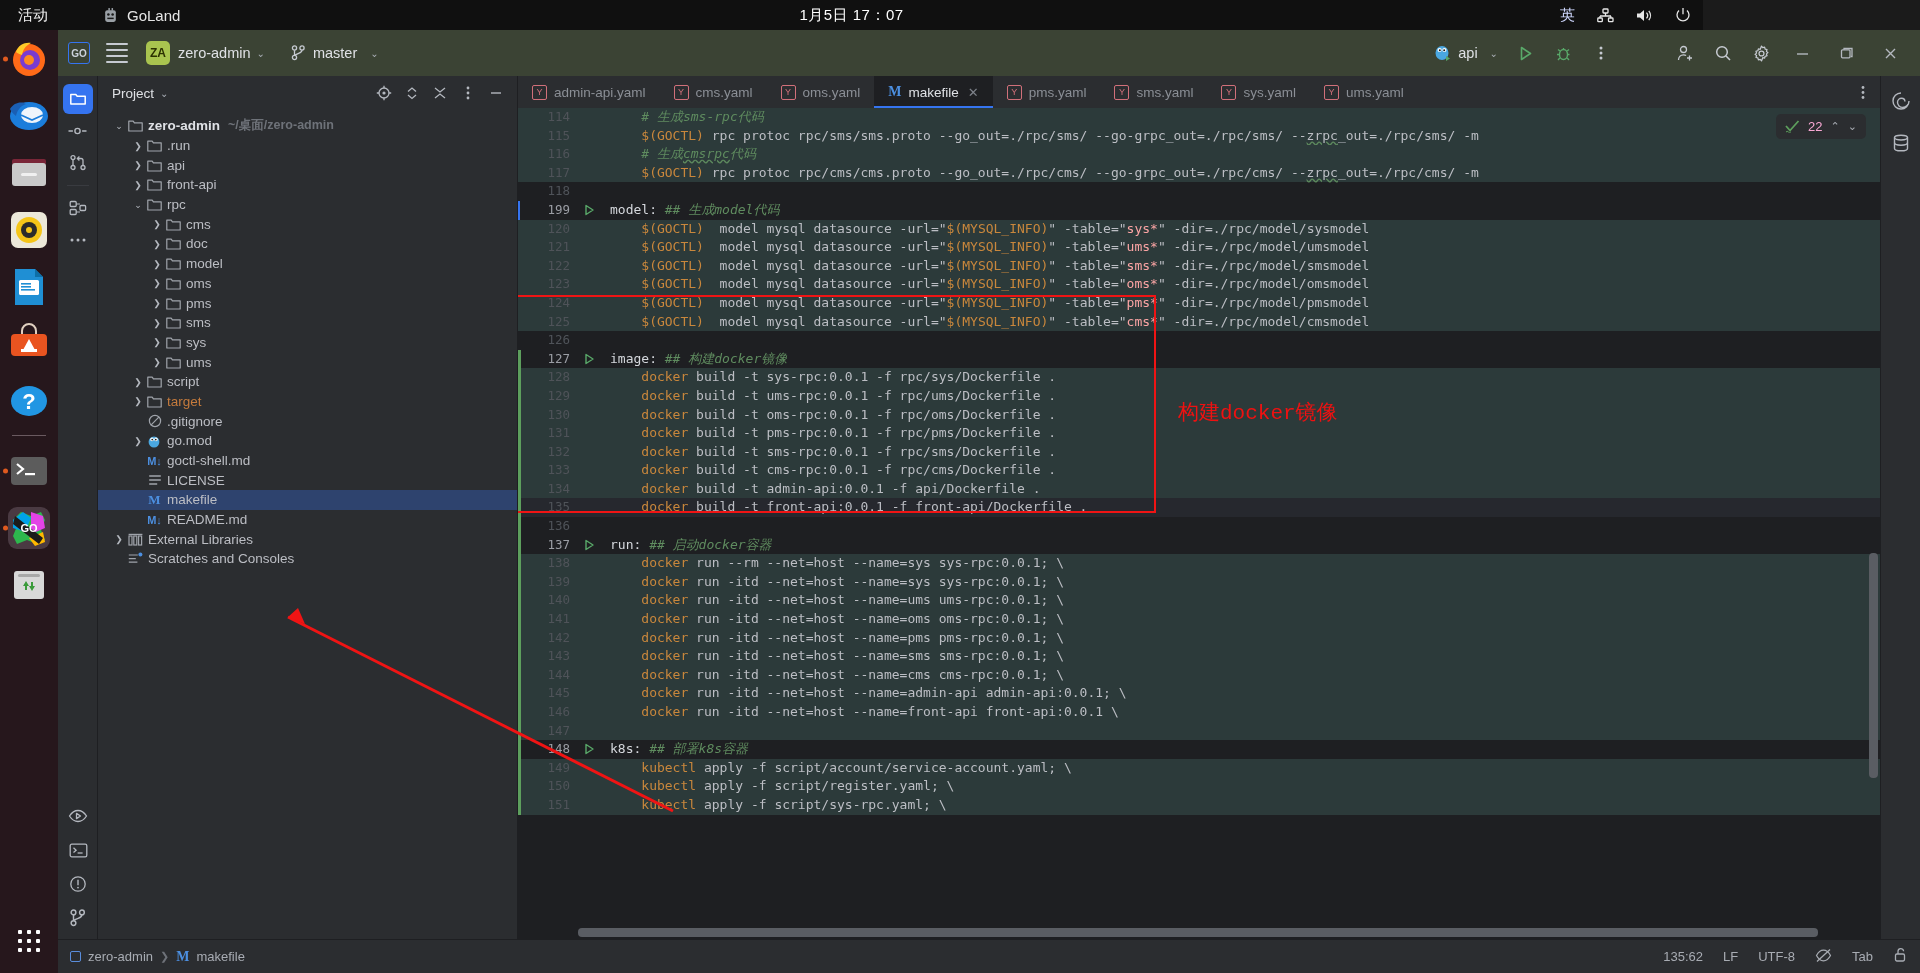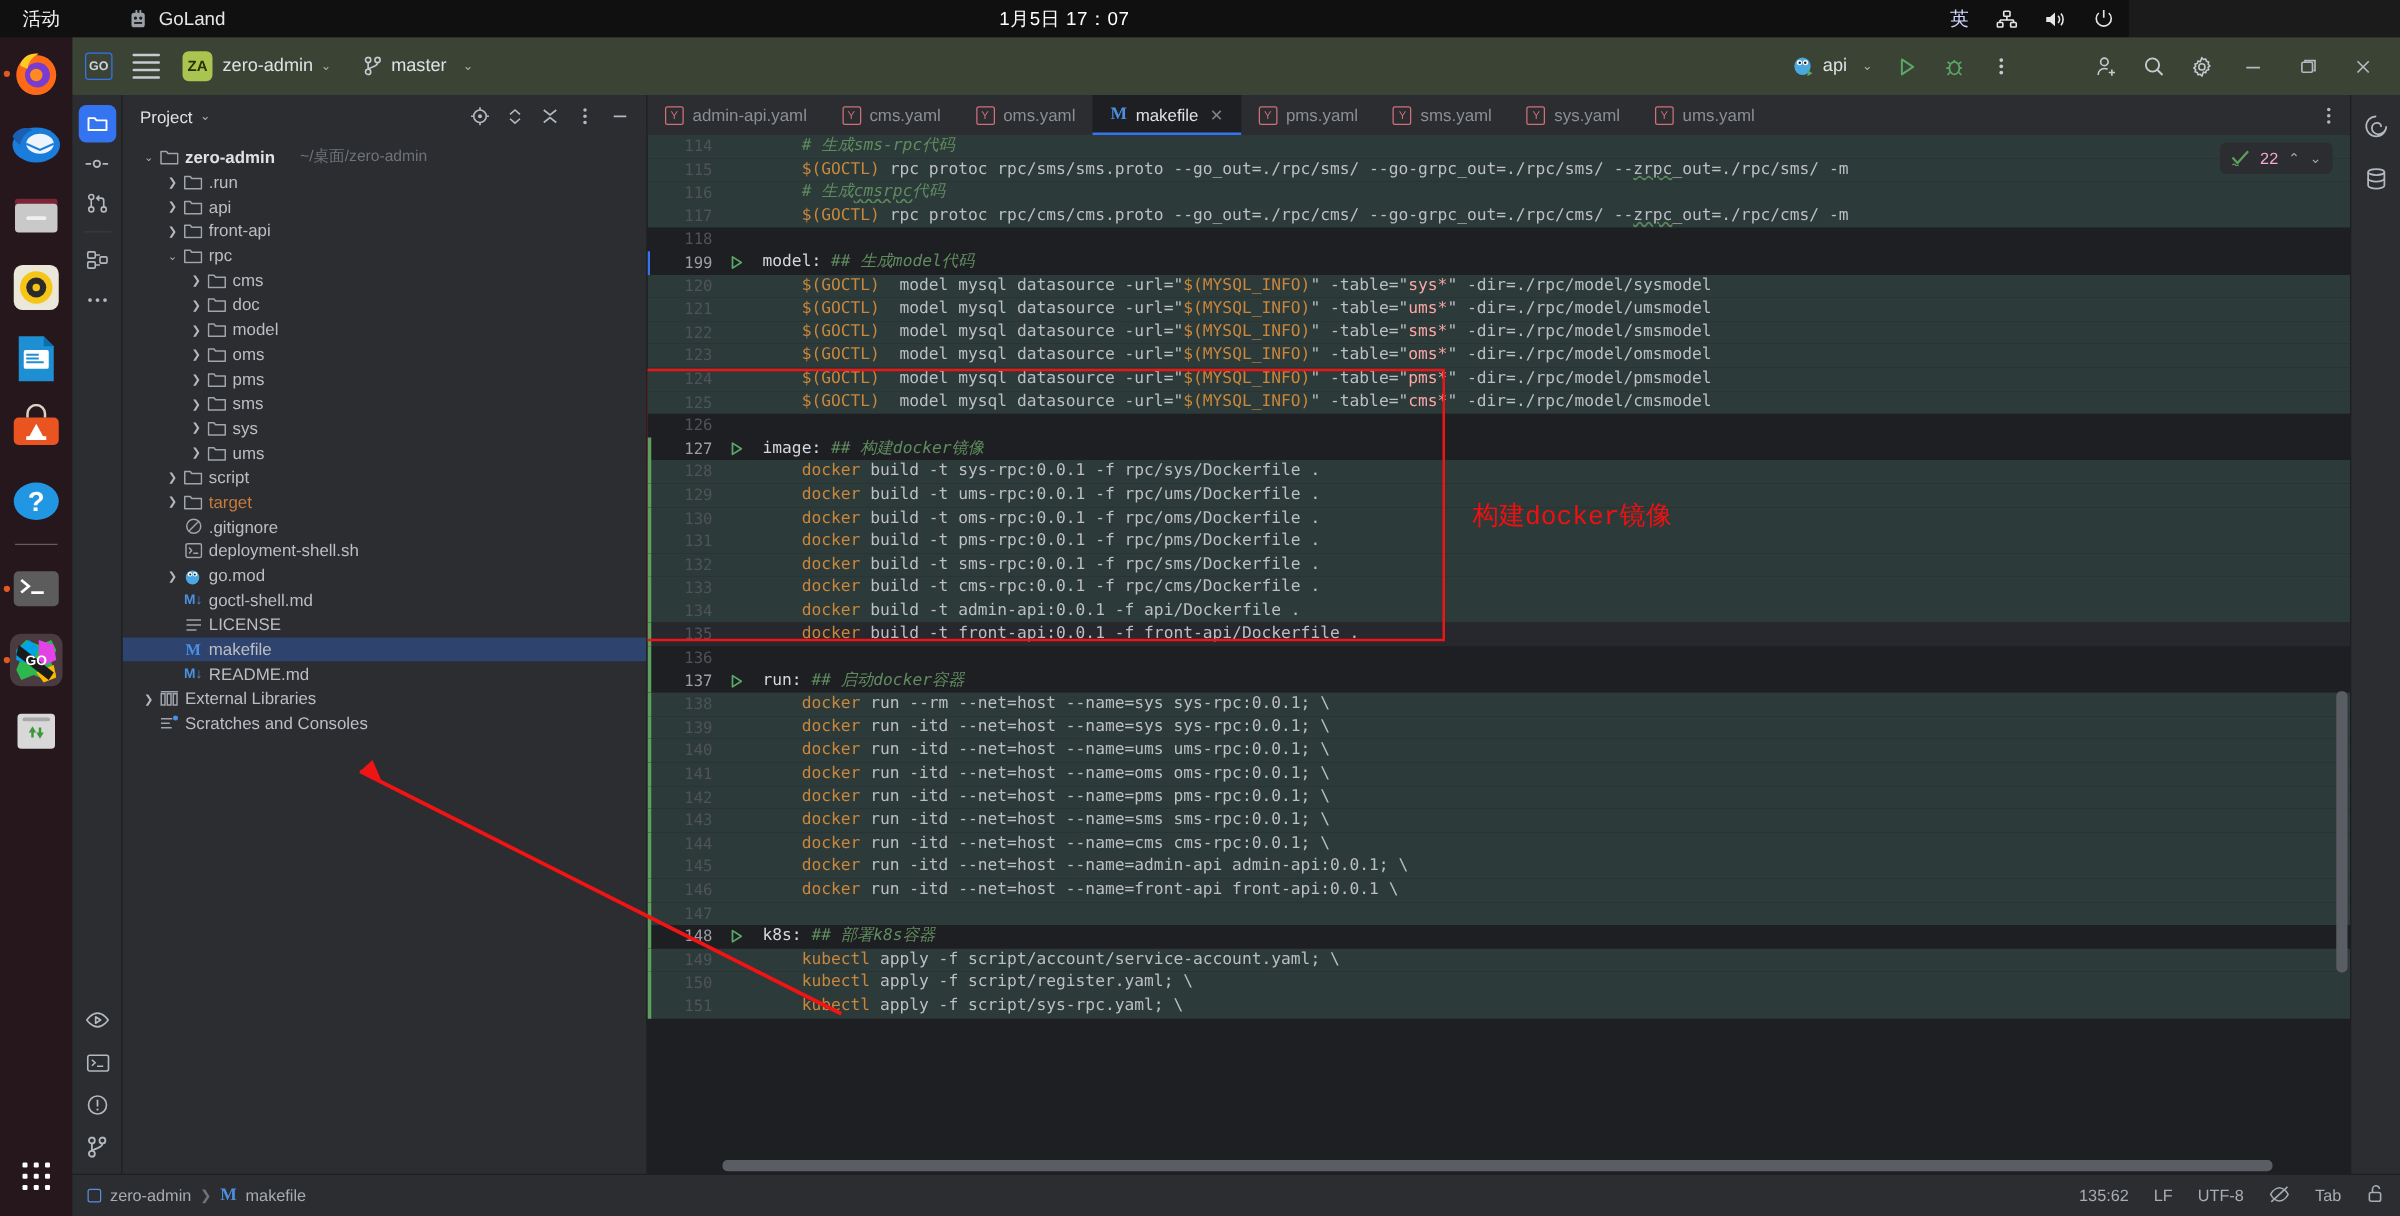--- a/index.html
+++ b/index.html
@@ -123,21 +123,21 @@
     display: flex; align-items: center; height: 19.7px; padding-right: 8px;
     white-space: nowrap; cursor: default;
   }
   .node.sel { background: #2e436e; }
   .arrow { width: 14px; font-size: 9px; color: #b4b8bf; text-align: center; flex: 0 0 14px; }
   .arrow.none { visibility: hidden; }
   .nicon { width: 19px; display: flex; align-items: center; justify-content: center; flex: 0 0 19px; margin-right: 3px; }
   .nlabel { color: #bcbec4; }
   .nlabel.bold { font-weight: bold; color: #dfe1e5; }
   .nlabel.orange { color: #c57b3d; }
-  .npath { color: #6e7279; margin-left: 20px; font-size: 12.5px; }
+  .npath { color: #6e7279; margin-left: 8px; font-size: 12.5px; font-weight: bold; }
 
   
   .editor-wrap { flex: 1; position: relative; background: #1e1f22; display: flex; flex-direction: column; min-width: 0;}
   .tabs { height: 32px; background: #2b2d30; display: flex; align-items: stretch; position: relative; }
   .tab {
     display: flex; align-items: center; gap: 7px; padding: 0 14px;
     font-size: 13.5px; color: #8b8f96; cursor: pointer; position: relative;
   }
   .tab.active { background: #1e1f22; color: #dfe1e5; }
   .tab.active::after { content:""; position:absolute; left:0; bottom:0; width:100%; height:2px; background:#3574f0; }
@@ -714,31 +714,20 @@
             </div>
             <div class="node" style="padding-left: 33px;">
               <span class="arrow none"></span>
               <span class="nicon">
                 <svg width="14" height="14" viewBox="0 0 14 14">
                   <circle cx="7" cy="7" r="5.6" fill="none" stroke="#a0a4ab" stroke-width="1.2"></circle>
                   <path d="M3.2 10.8L10.8 3.2" stroke="#a0a4ab" stroke-width="1.2"></path>
                 </svg>
               </span>
               <span class="nlabel">.gitignore</span>
-            </div>
-            <div class="node" style="padding-left: 33px;">
-              <span class="arrow none"></span>
-              <span class="nicon">
-                <svg width="14" height="13" viewBox="0 0 14 13">
-                  <rect x="0.8" y="0.9" width="12.4" height="11" rx="1.3" fill="none" stroke="#a0a4ab" stroke-width="1.2"></rect>
-                  <path d="M3.3 4l2 2.4-2 2.4" fill="none" stroke="#a0a4ab" stroke-width="1.2"></path>
-                  <path d="M6.6 8.6h4" stroke="#a0a4ab" stroke-width="1.2"></path>
-                </svg>
-              </span>
-              <span class="nlabel">deployment-shell.sh</span>
             </div>
             <div class="node" style="padding-left: 33px;">
               <span class="arrow">❯</span>
               <span class="nicon">
                 <svg width="15" height="14" viewBox="0 0 15 14">
                   <ellipse cx="7" cy="8" rx="5.4" ry="5.6" fill="#4aa7e0"></ellipse>
                   <circle cx="5" cy="5.4" r="1.8" fill="#fff"></circle>
                   <circle cx="9" cy="5.4" r="1.8" fill="#fff"></circle>
                   <circle cx="5.2" cy="5.6" r="0.85" fill="#1b1b1b"></circle>
                   <circle cx="8.8" cy="5.6" r="0.85" fill="#1b1b1b"></circle>

